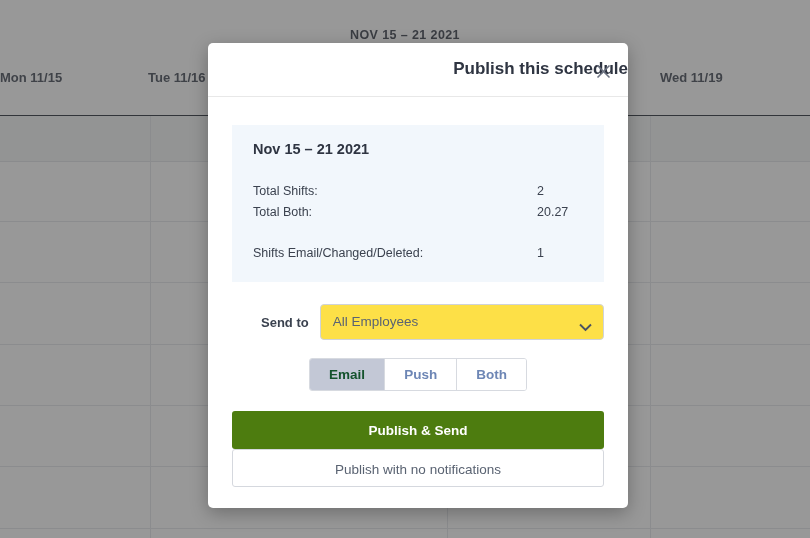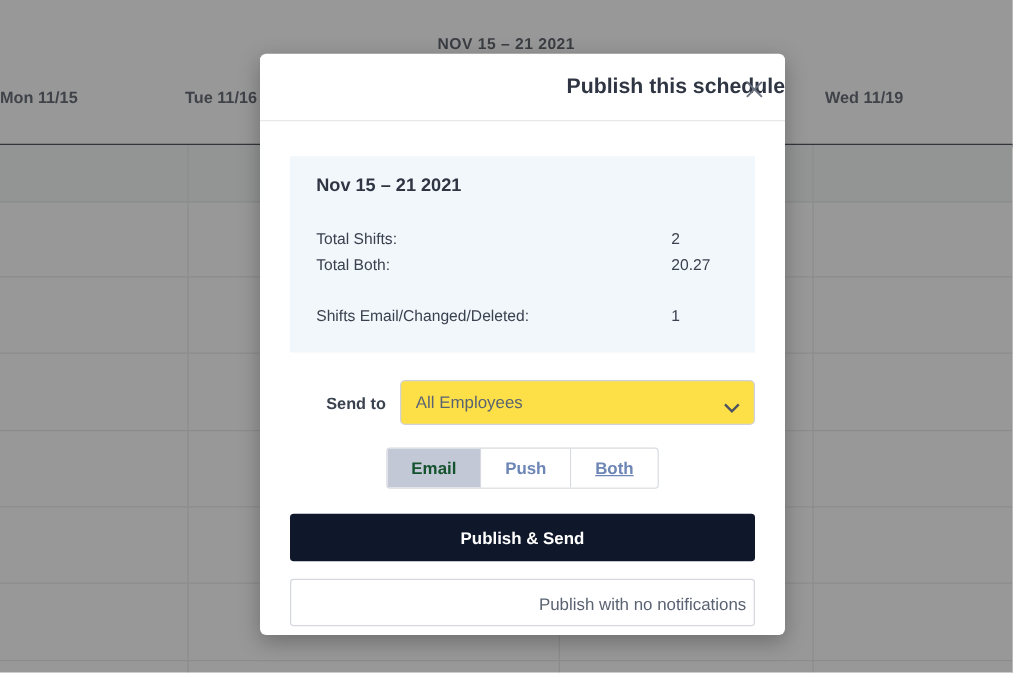--- a/index.html
+++ b/index.html
@@ -199,53 +199,52 @@
   .seg {
     padding: 8px 19px;
     font-size: 13.5px;
     font-weight: bold;
     color: #6d86b5;
     background: #ffffff;
     cursor: pointer;
     border-right: 1px solid #d7dae0;
     text-align: center;
   }
-  .seg:last-child { border-right: none; text-decoration: underline; }
+  .seg:last-child { border-right: none; }
   .seg.active {
     background: #c3c8d6;
     color: #14532d;
   }
 
   
   .btn-primary {
     display: block;
     width: 100%;
     margin-top: 20px;
     height: 38px;
     line-height: 38px;
-    background: #0f172a;
+    background: #4d7c0f;
     color: #ffffff;
     font-size: 13.5px;
     font-weight: bold;
     text-align: center;
     border: none;
     border-radius: 3px;
     cursor: pointer;
     font-family: inherit;
   }
   .btn-secondary {
     display: block;
     width: 100%;
-    margin-top: 14px;
     height: 38px;
     line-height: 38px;
     background: #ffffff;
     color: #5a6372;
     font-size: 13.5px;
-    text-align: right;
+    text-align: center;
     border: 1px solid #d5d8de;
     border-radius: 3px;
     cursor: pointer;
     font-family: inherit;
     box-sizing: border-box;
   }
 </style>
 </head>
 <body>
 

